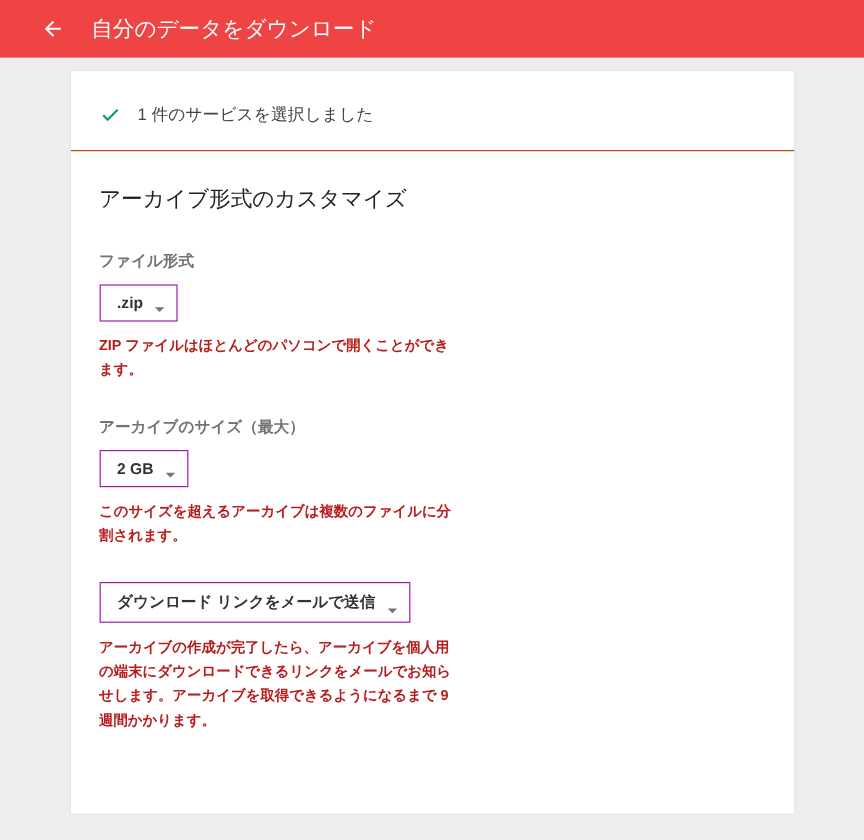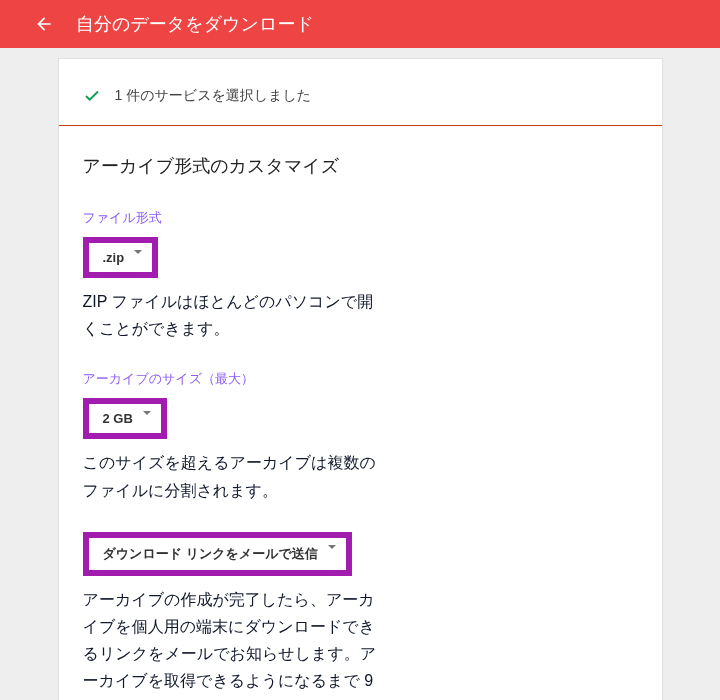--- a/index.html
+++ b/index.html
@@ -65,49 +65,50 @@
       font-size: 13px;
       color: #616161;
       margin-bottom: 32px;
       line-height: 1.6;
     }
     .field-group {
       margin-bottom: 28px;
     }
     .field-label {
       font-size: 13px;
-      font-weight: normal;
-      color: #8b5cf6;
+      font-weight: bold;
+      color: #737373;
       margin-bottom: 10px;
     }
     .dropdown {
       display: inline-flex;
-      align-items: flex-start;
-      border: 6px solid #a21caf;
+      align-items: flex-end;
+      border: 1px solid #a21caf;
       padding: 7px 10px 7px 14px;
       font-size: 13px;
       font-weight: bold;
       color: #333;
       cursor: pointer;
       background: #fff;
       margin-bottom: 10px;
     }
     .dropdown .caret {
       margin-left: 10px;
       width: 0;
       height: 0;
       border-left: 4px solid transparent;
       border-right: 4px solid transparent;
       border-top: 4px solid #757575;
     }
     .field-help {
-      font-size: 16px;
-      color: #0f172a;
+      font-size: 12px;
+      color: #b91c1c;
       line-height: 1.7;
       max-width: 300px;
+      font-weight: bold;
     }
   </style>
 </head>
 <body>
 
 <div class="header">
   <div class="back-arrow">
     <svg width="20" height="20" viewBox="0 0 24 24" fill="#fff">
       <path d="M20 11H7.83l5.59-5.59L12 4l-8 8 8 8 1.41-1.41L7.83 13H20v-2z"></path>
     </svg>

